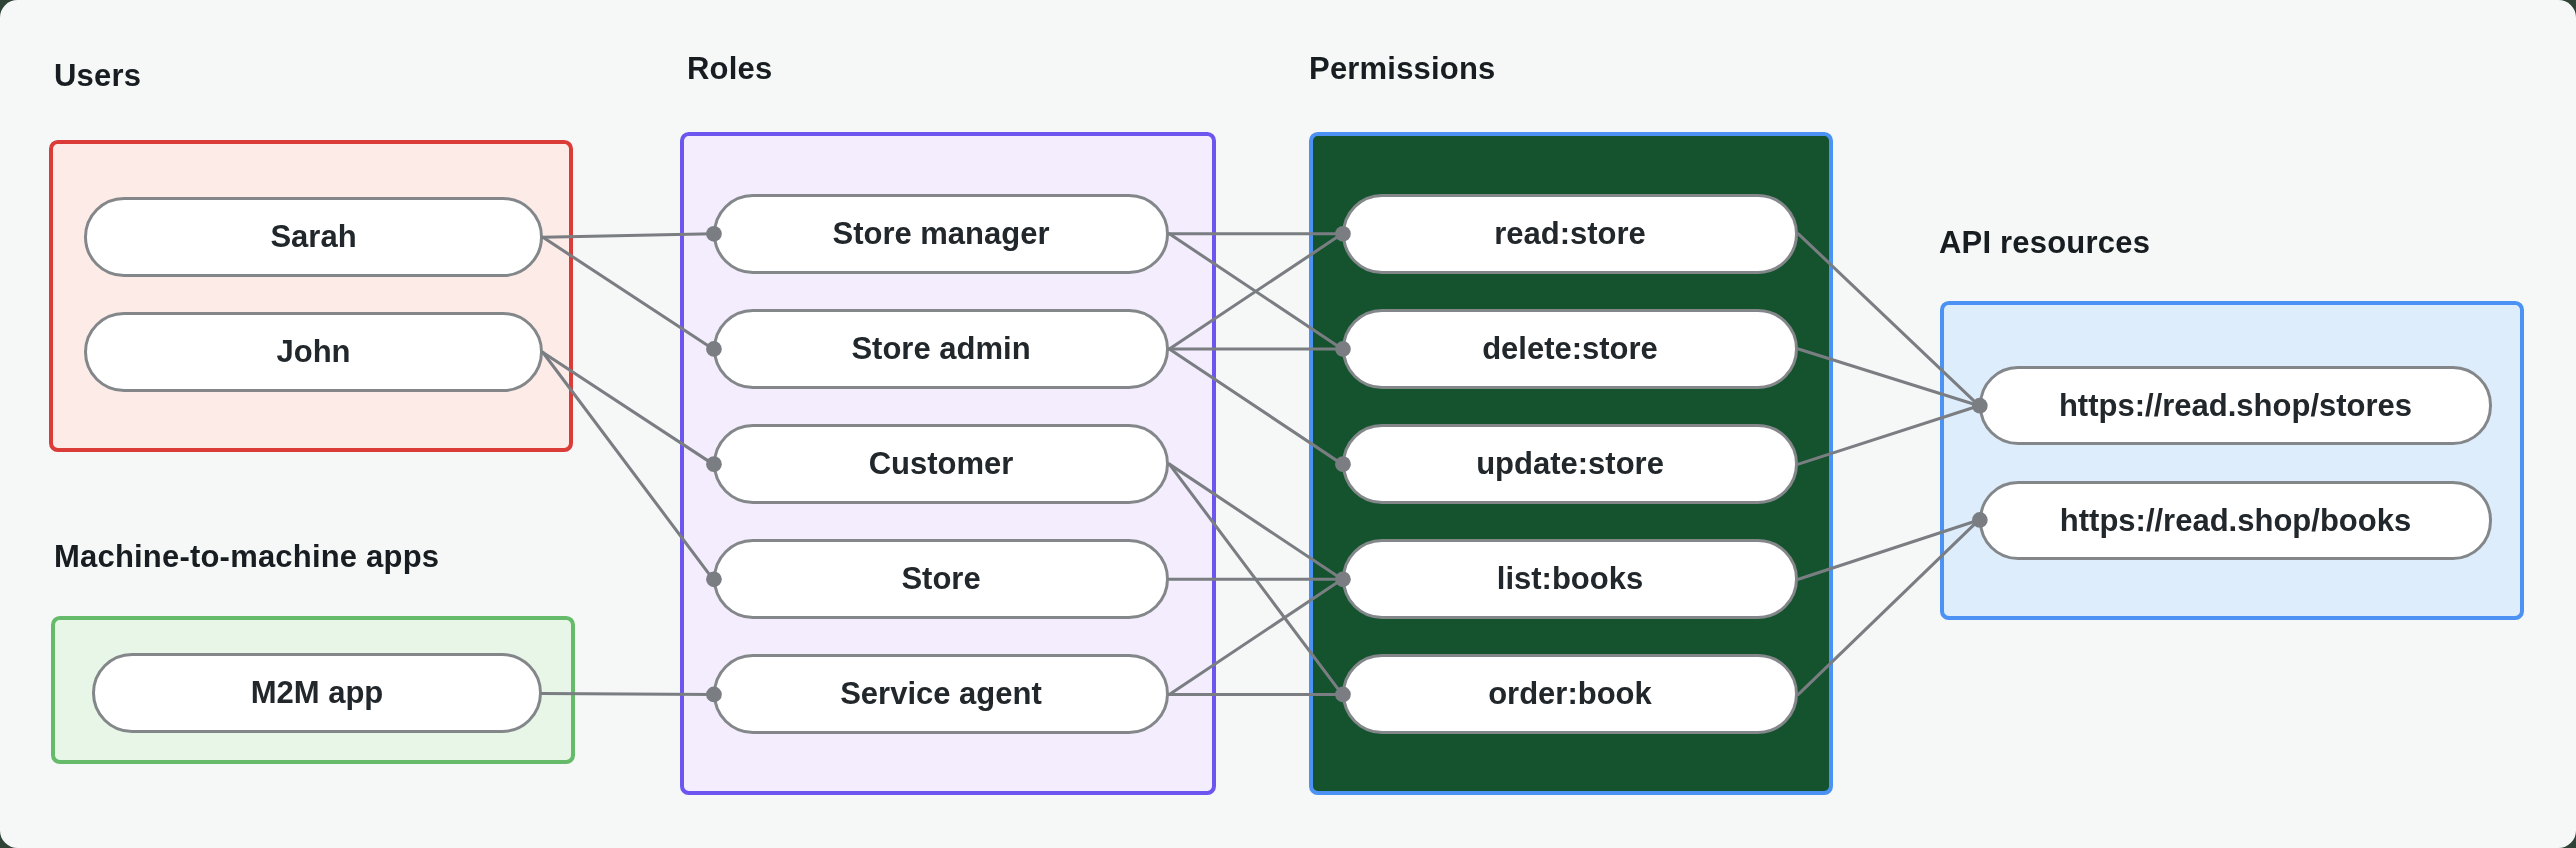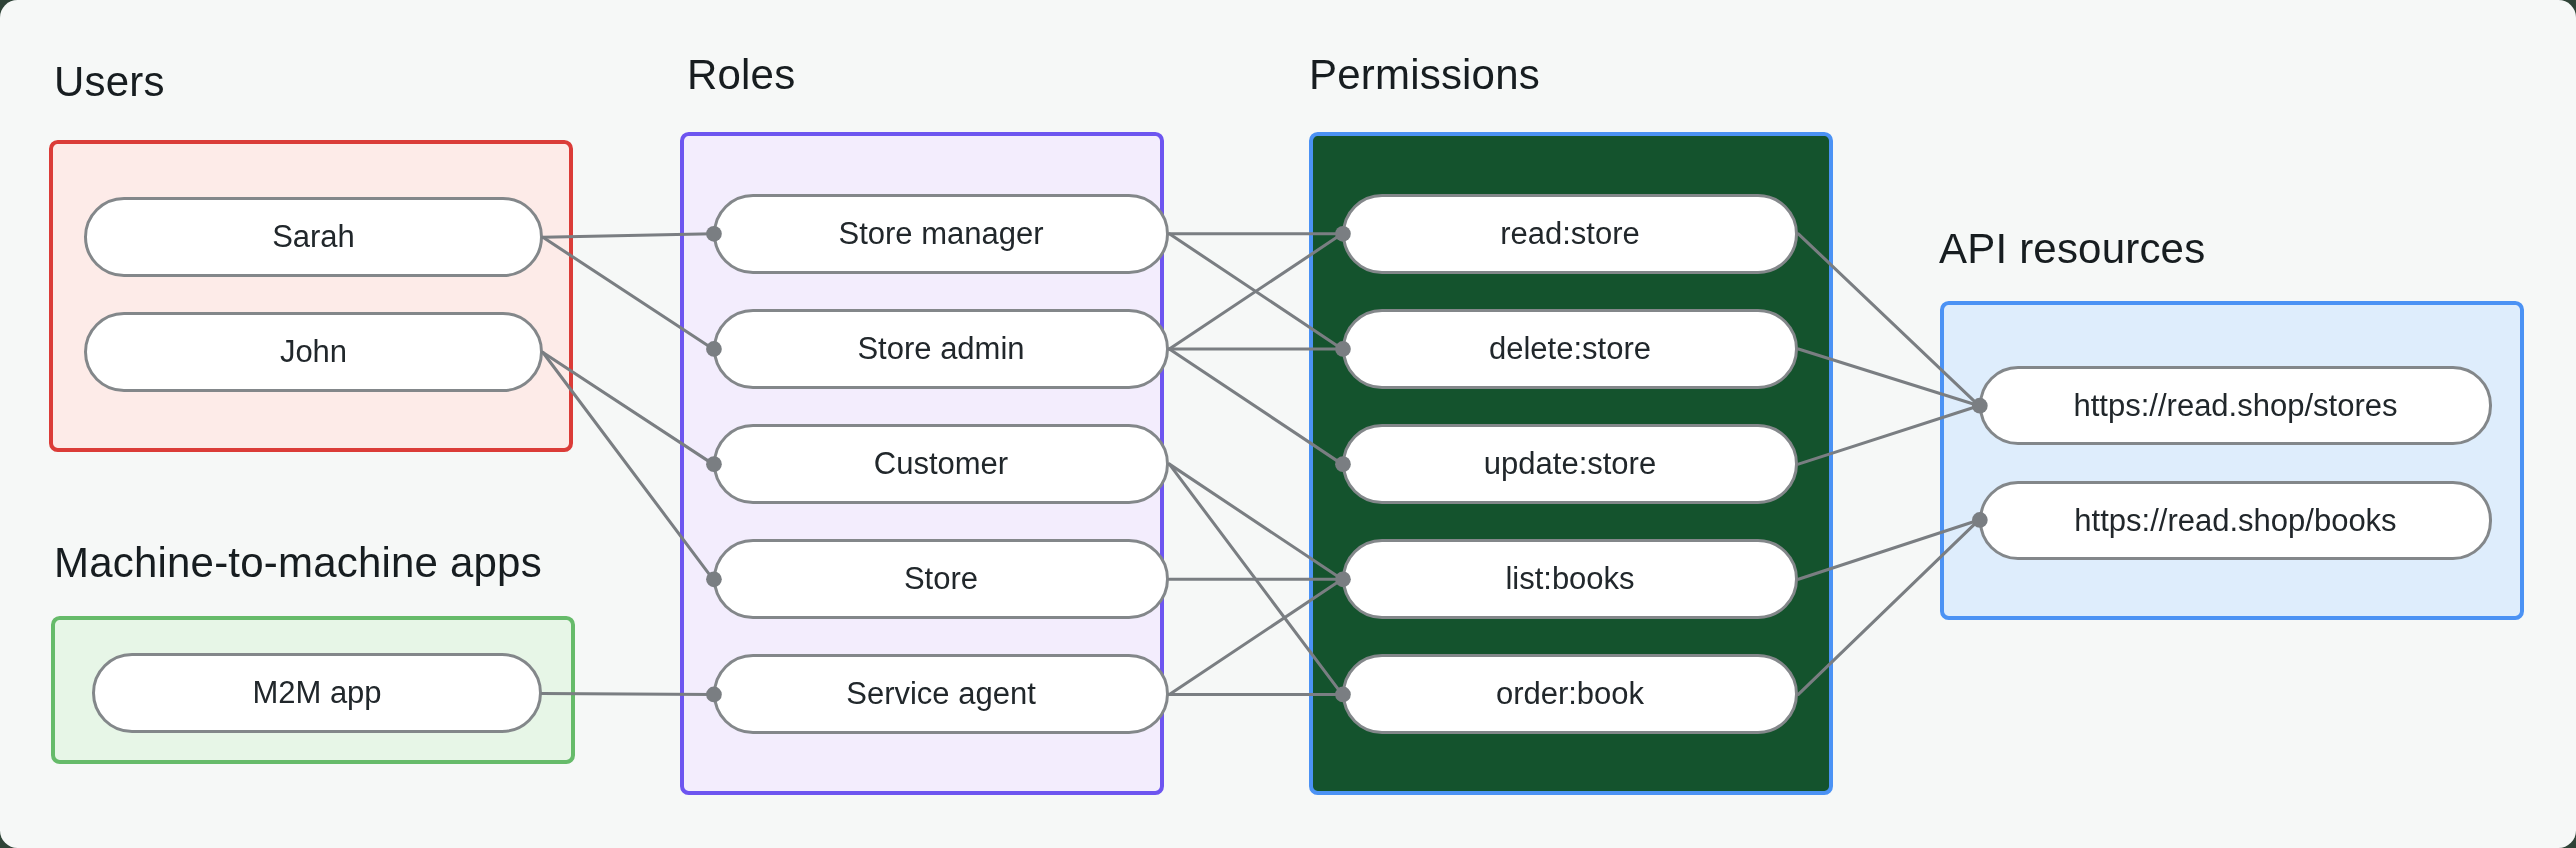--- a/index.html
+++ b/index.html
@@ -14,56 +14,56 @@
     position: absolute;
     inset: 0;
     width: 2576px;
     height: 848px;
     background: #f6f8f7;
     border-radius: 17.5px;
     overflow: hidden;
   }
   .section-label {
     position: absolute;
-    font-size: 42px;
-    font-weight: 400;
+    font-size: 31px;
+    font-weight: 700;
     color: #171d20;
     letter-spacing: 0.2px;
     white-space: nowrap;
   }
   .group {
     position: absolute;
     box-sizing: border-box;
     border: 4.4px solid transparent;
     border-radius: 8.7px;
     display: flex;
     flex-direction: column;
   }
   .pill {
     box-sizing: border-box;
     height: 80px;
     border: 3.1px solid #83878a;
     border-radius: 40px;
     background: #ffffff;
     color: #21272b;
     font-size: 31px;
-    font-weight: 400;
+    font-weight: 700;
     display: flex;
     align-items: center;
     justify-content: center;
     white-space: nowrap;
     position: relative;
     z-index: 3;
   }
   
   #g-users { left: 49px;  top: 140px; width: 524px; height: 312px; padding: 53px 0 0 31px; gap: 35px; }
   #g-users .pill { width: 459px; }
   #g-m2m   { left: 51px;  top: 616px; width: 524px; height: 148px; padding: 33px 0 0 37px; gap: 35px; }
   #g-m2m .pill { width: 450px; }
-  #g-roles { left: 680px; top: 132px; width: 484px; height: 663px; padding: 58px 0 0 29px; gap: 35px; }
+  #g-roles { left: 680px; top: 132px; width: 536px; height: 663px; padding: 58px 0 0 29px; gap: 35px; }
   #g-roles .pill { width: 456px; }
   #g-perms { left: 1309px; top: 132px; width: 524px; height: 663px; padding: 58px 0 0 29px; gap: 35px; }
   #g-perms .pill { width: 456px; }
   #g-api   { left: 1940px; top: 301px; width: 584px; height: 319px; padding: 61px 0 16px 35px; gap: 36px; }
   #g-api .pill { width: 513px; height: 79px; border-radius: 39px; }
 
   #l-users { left: 54px;   top: 58px; }
   #l-m2m   { left: 54px;   top: 539px; text-align: center; }
   #l-roles { left: 680px;  top: 51px; margin-left: 7px; }
   #l-perms { left: 1309px; top: 51px; }

